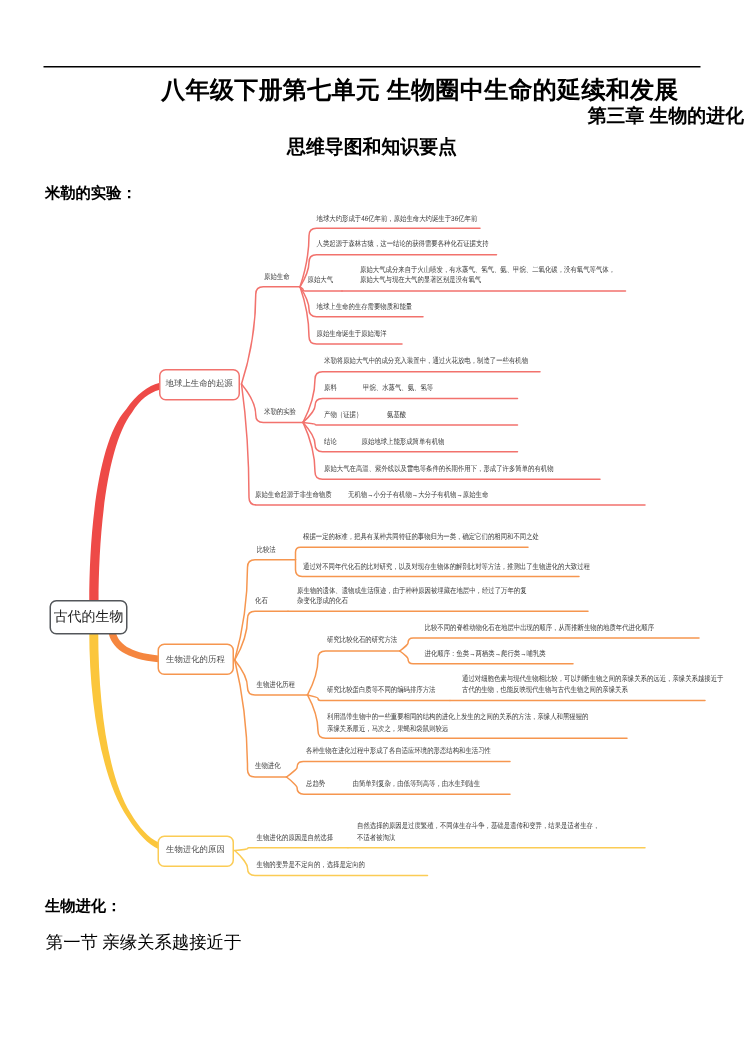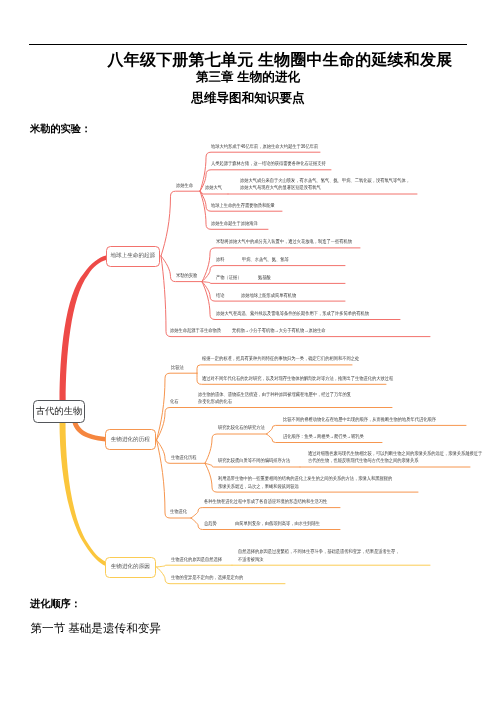--- a/index.html
+++ b/index.html
@@ -1,37 +1,37 @@
 <!DOCTYPE html>
 <html><head>
 <meta charset="utf-8">
 <style>
   html,body{margin:0;padding:0;background:#fff;}
   body{width:496px;height:702px;font-family:"Liberation Sans",sans-serif;color:#000;position:relative;overflow:hidden;}
   .hr{position:absolute;left:29px;top:44px;width:438px;height:1.1px;background:#000;}
   .title1{position:absolute;left:0;top:50px;width:496px;text-align:center;font-size:16px;font-weight:bold;letter-spacing:.2px;margin-left:32px;}
-  .title2{position:absolute;left:0;top:69px;width:496px;text-align:center;font-size:12.6px;font-weight:bold;}
+  .title2{position:absolute;left:0;top:69px;width:496px;text-align:right;font-size:12.6px;font-weight:bold;}
   .title3{position:absolute;left:0;top:90px;width:496px;text-align:center;font-size:12.6px;font-weight:bold;}
   .lbl{position:absolute;font-size:10.2px;font-weight:bold;}
   .sec{position:absolute;font-size:11.6px;font-family:"Liberation Serif",serif;}
   #mmsvg{position:absolute;left:0;top:0;width:496px;height:702px;}
   .tx{position:absolute;font-size:5px;line-height:7.2px;color:#3a3a3a;white-space:nowrap;transform:scaleX(0.85);transform-origin:0 0;}
   .rootbox{position:absolute;left:33px;top:400px;width:52px;height:23px;box-sizing:border-box;border:1.2px solid #53565a;border-radius:4.5px;background:#fff;display:flex;align-items:center;justify-content:center;font-size:9.3px;color:#1a1a1a;}
   .n2{position:absolute;box-sizing:border-box;border:1px solid;border-radius:4.5px;background:#fff;display:flex;align-items:center;justify-content:center;font-size:5.6px;color:#4d4d4d;}
 </style>
 </head>
 <body>
 
 <div class="hr"></div>
 <div class="title1">八年级下册第七单元 生物圈中生命的延续和发展</div>
 <div class="title2">第三章 生物的进化</div>
 <div class="title3">思维导图和知识要点</div>
 <div class="lbl" style="left:30px;top:121.5px">米勒的实验：</div>
-<div class="lbl" style="left:30px;top:597px">进化顺序：</div>
-<div class="sec" style="left:30.5px;top:621px">第一节 基础是遗传和变异</div>
+<div class="lbl" style="left:30px;top:597px">生物进化：</div>
+<div class="sec" style="left:30.5px;top:621px">第一节 亲缘关系越接近于</div>
 
 <svg id="mmsvg" viewBox="0 0 496 702">
 <path d="M59.5,401 C59.5,355 65,294 84,273 C91,263 99,257 106,255.4 L106,260 C100,261.5 93,266.5 88,275 C71,297 65.7,356 65.7,401 Z" fill="#ee4a47"></path>
 <path d="M72.2,421 C74,432 84,439.5 105.5,441.5 L105.5,437 C86,435 79,429 77,421 Z" fill="#f5863f"></path>
 <path d="M59.5,421 C59.5,470 68,520 85,545 C92,556 99,563 105.5,566 L105.5,561.5 C99,558.5 93,552 87,542 C72,518 65.5,470 65.5,421 Z" fill="#fbc63c"></path>
 <path d="M161.00,256.00 C166.22,239.80 170.50,220.36 170.50,196.20 Q170.50,191.20 175.50,191.20 H200.00" fill="none" stroke="#f2726d" stroke-width="1.00" stroke-linecap="round" stroke-linejoin="round"></path>
 <path d="M200.00,191.20 C203.30,181.45 206.00,169.75 206.00,157.20 Q206.00,152.20 211.00,152.20 H320.00" fill="none" stroke="#f2726d" stroke-width="1.00" stroke-linecap="round" stroke-linejoin="round"></path>
 <path d="M200.00,191.20 C203.30,185.85 206.00,179.43 206.00,174.80 Q206.00,169.80 211.00,169.80 H331.00" fill="none" stroke="#f2726d" stroke-width="1.00" stroke-linecap="round" stroke-linejoin="round"></path>
 <path d="M200.00,191.20 C201.10,191.90 202.00,192.74 202.00,192.88 Q202.00,194.00 203.12,194.00 H228.00" fill="none" stroke="#f2726d" stroke-width="1.00" stroke-linecap="round" stroke-linejoin="round"></path>
 <path d="M228.00,194.00 H417.00" fill="none" stroke="#f2726d" stroke-width="1.00" stroke-linecap="round" stroke-linejoin="round"></path>

